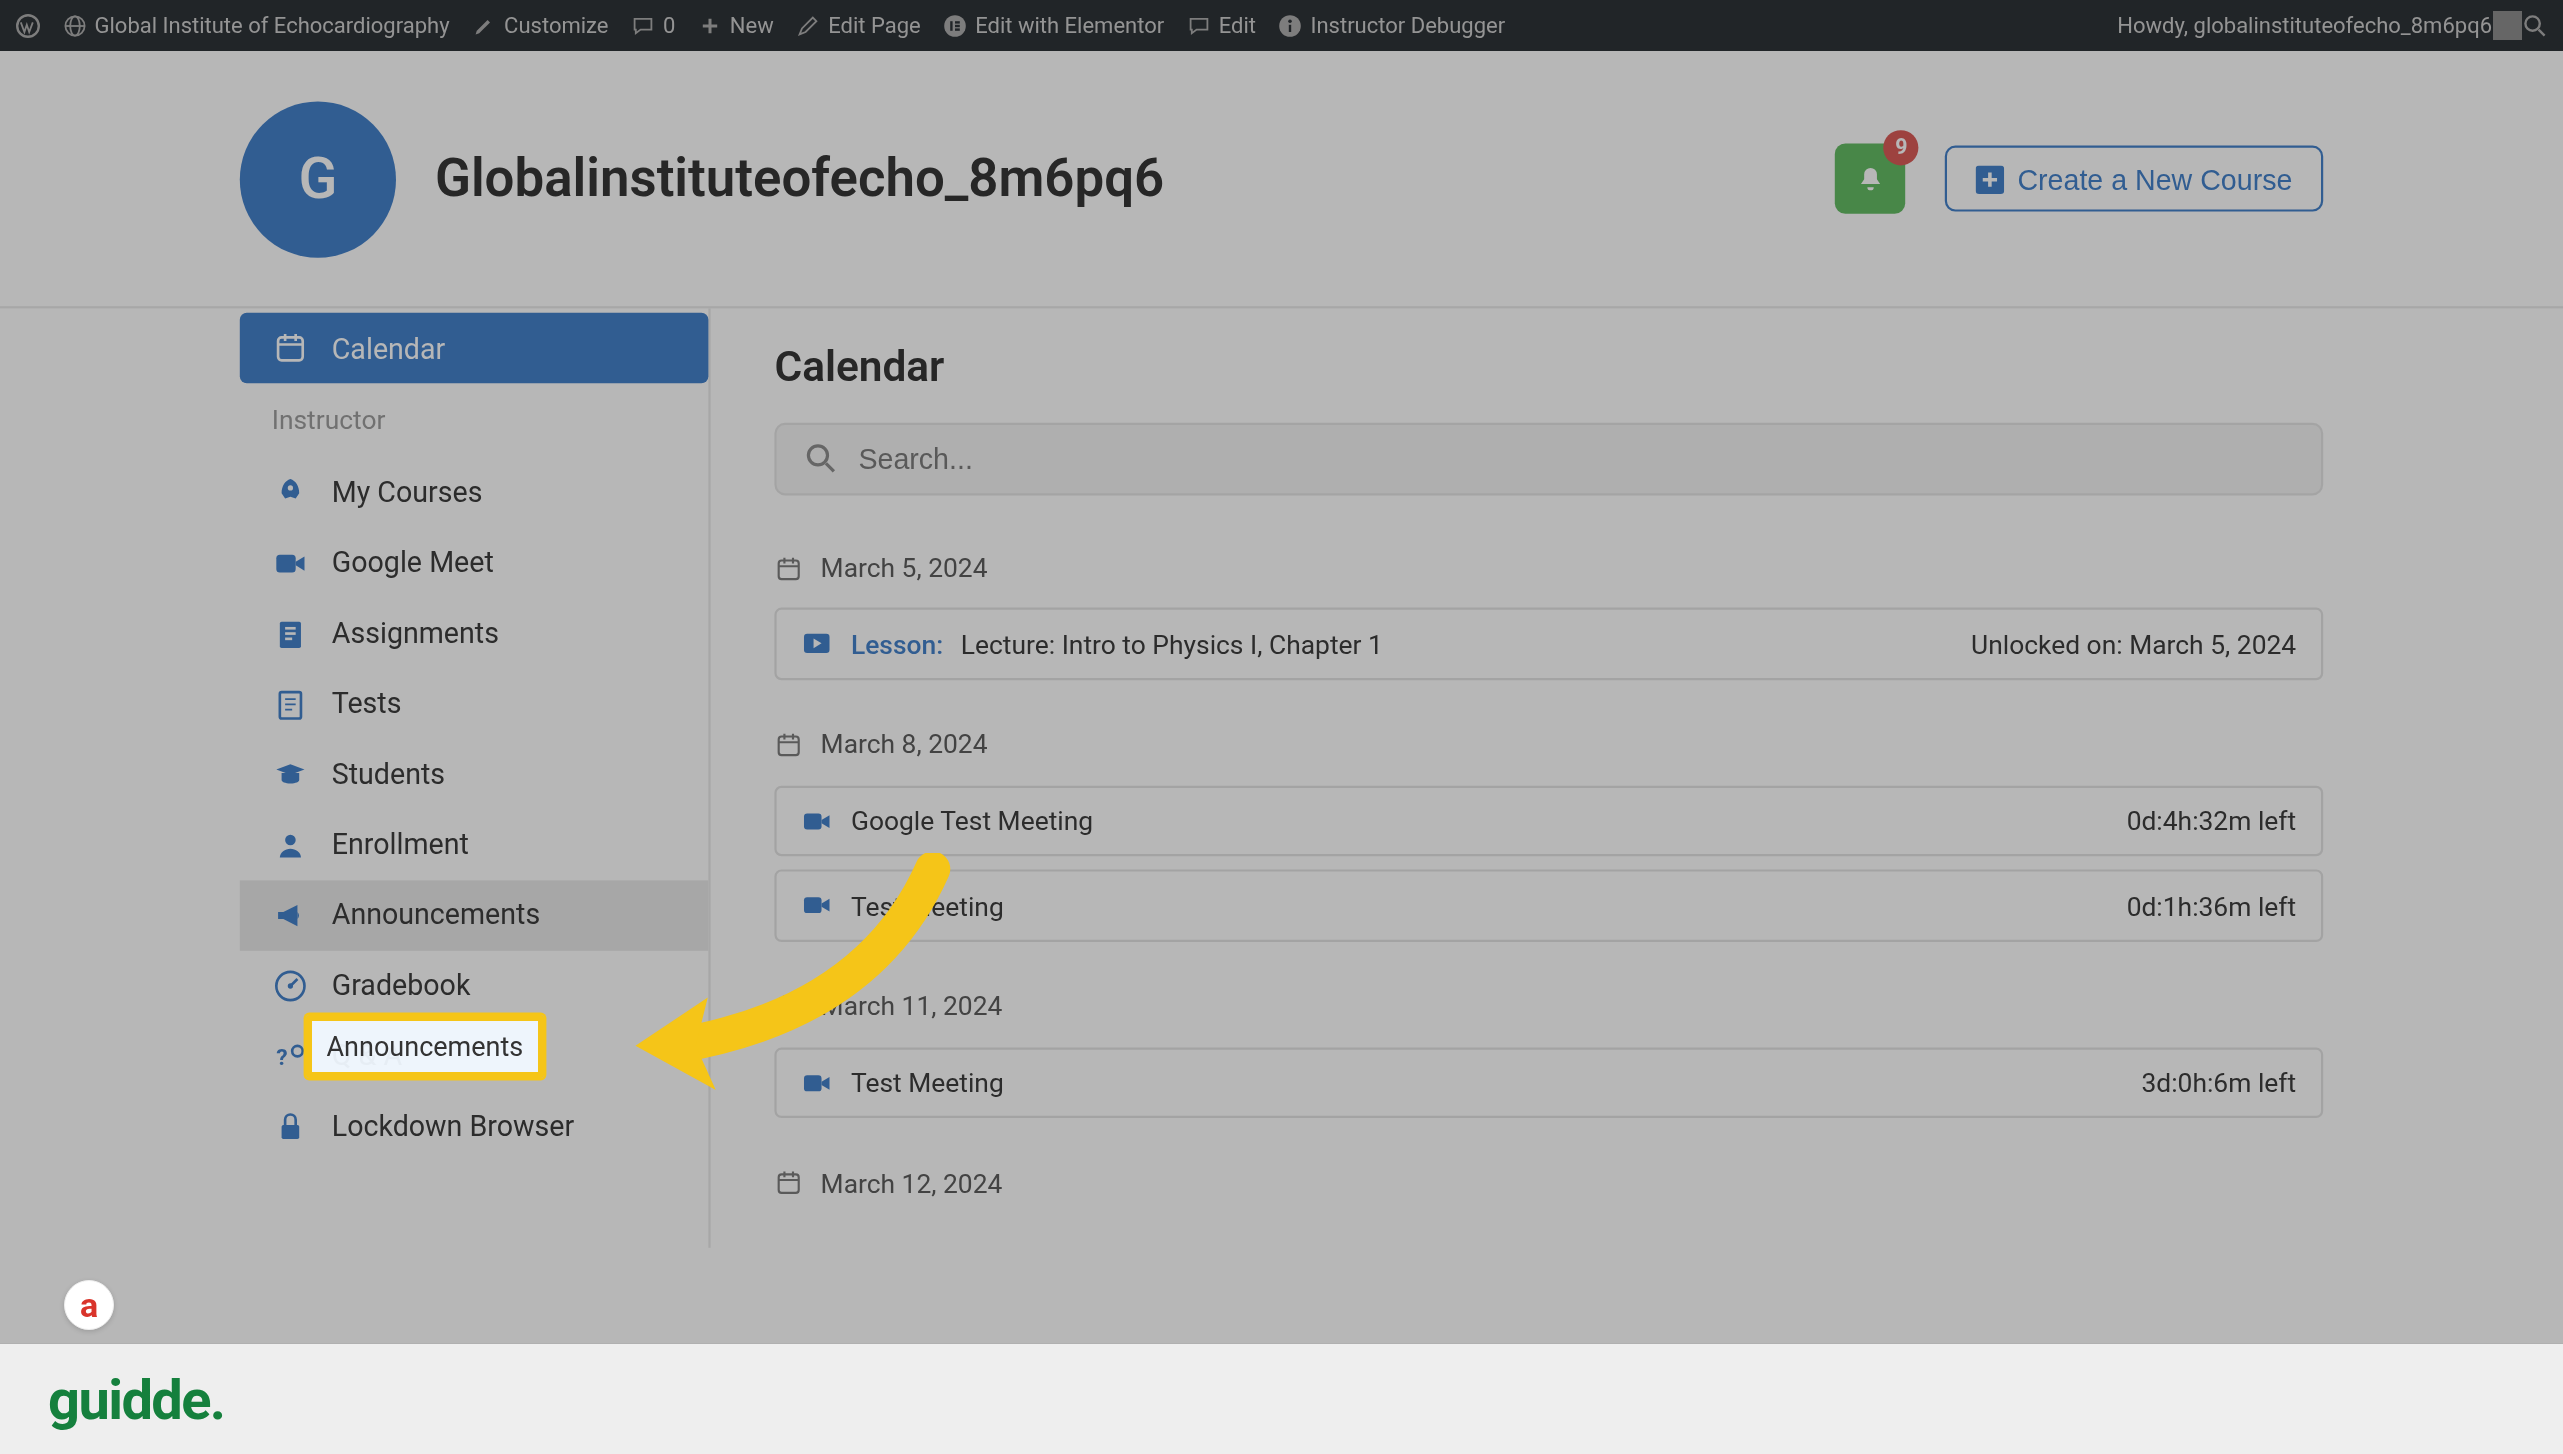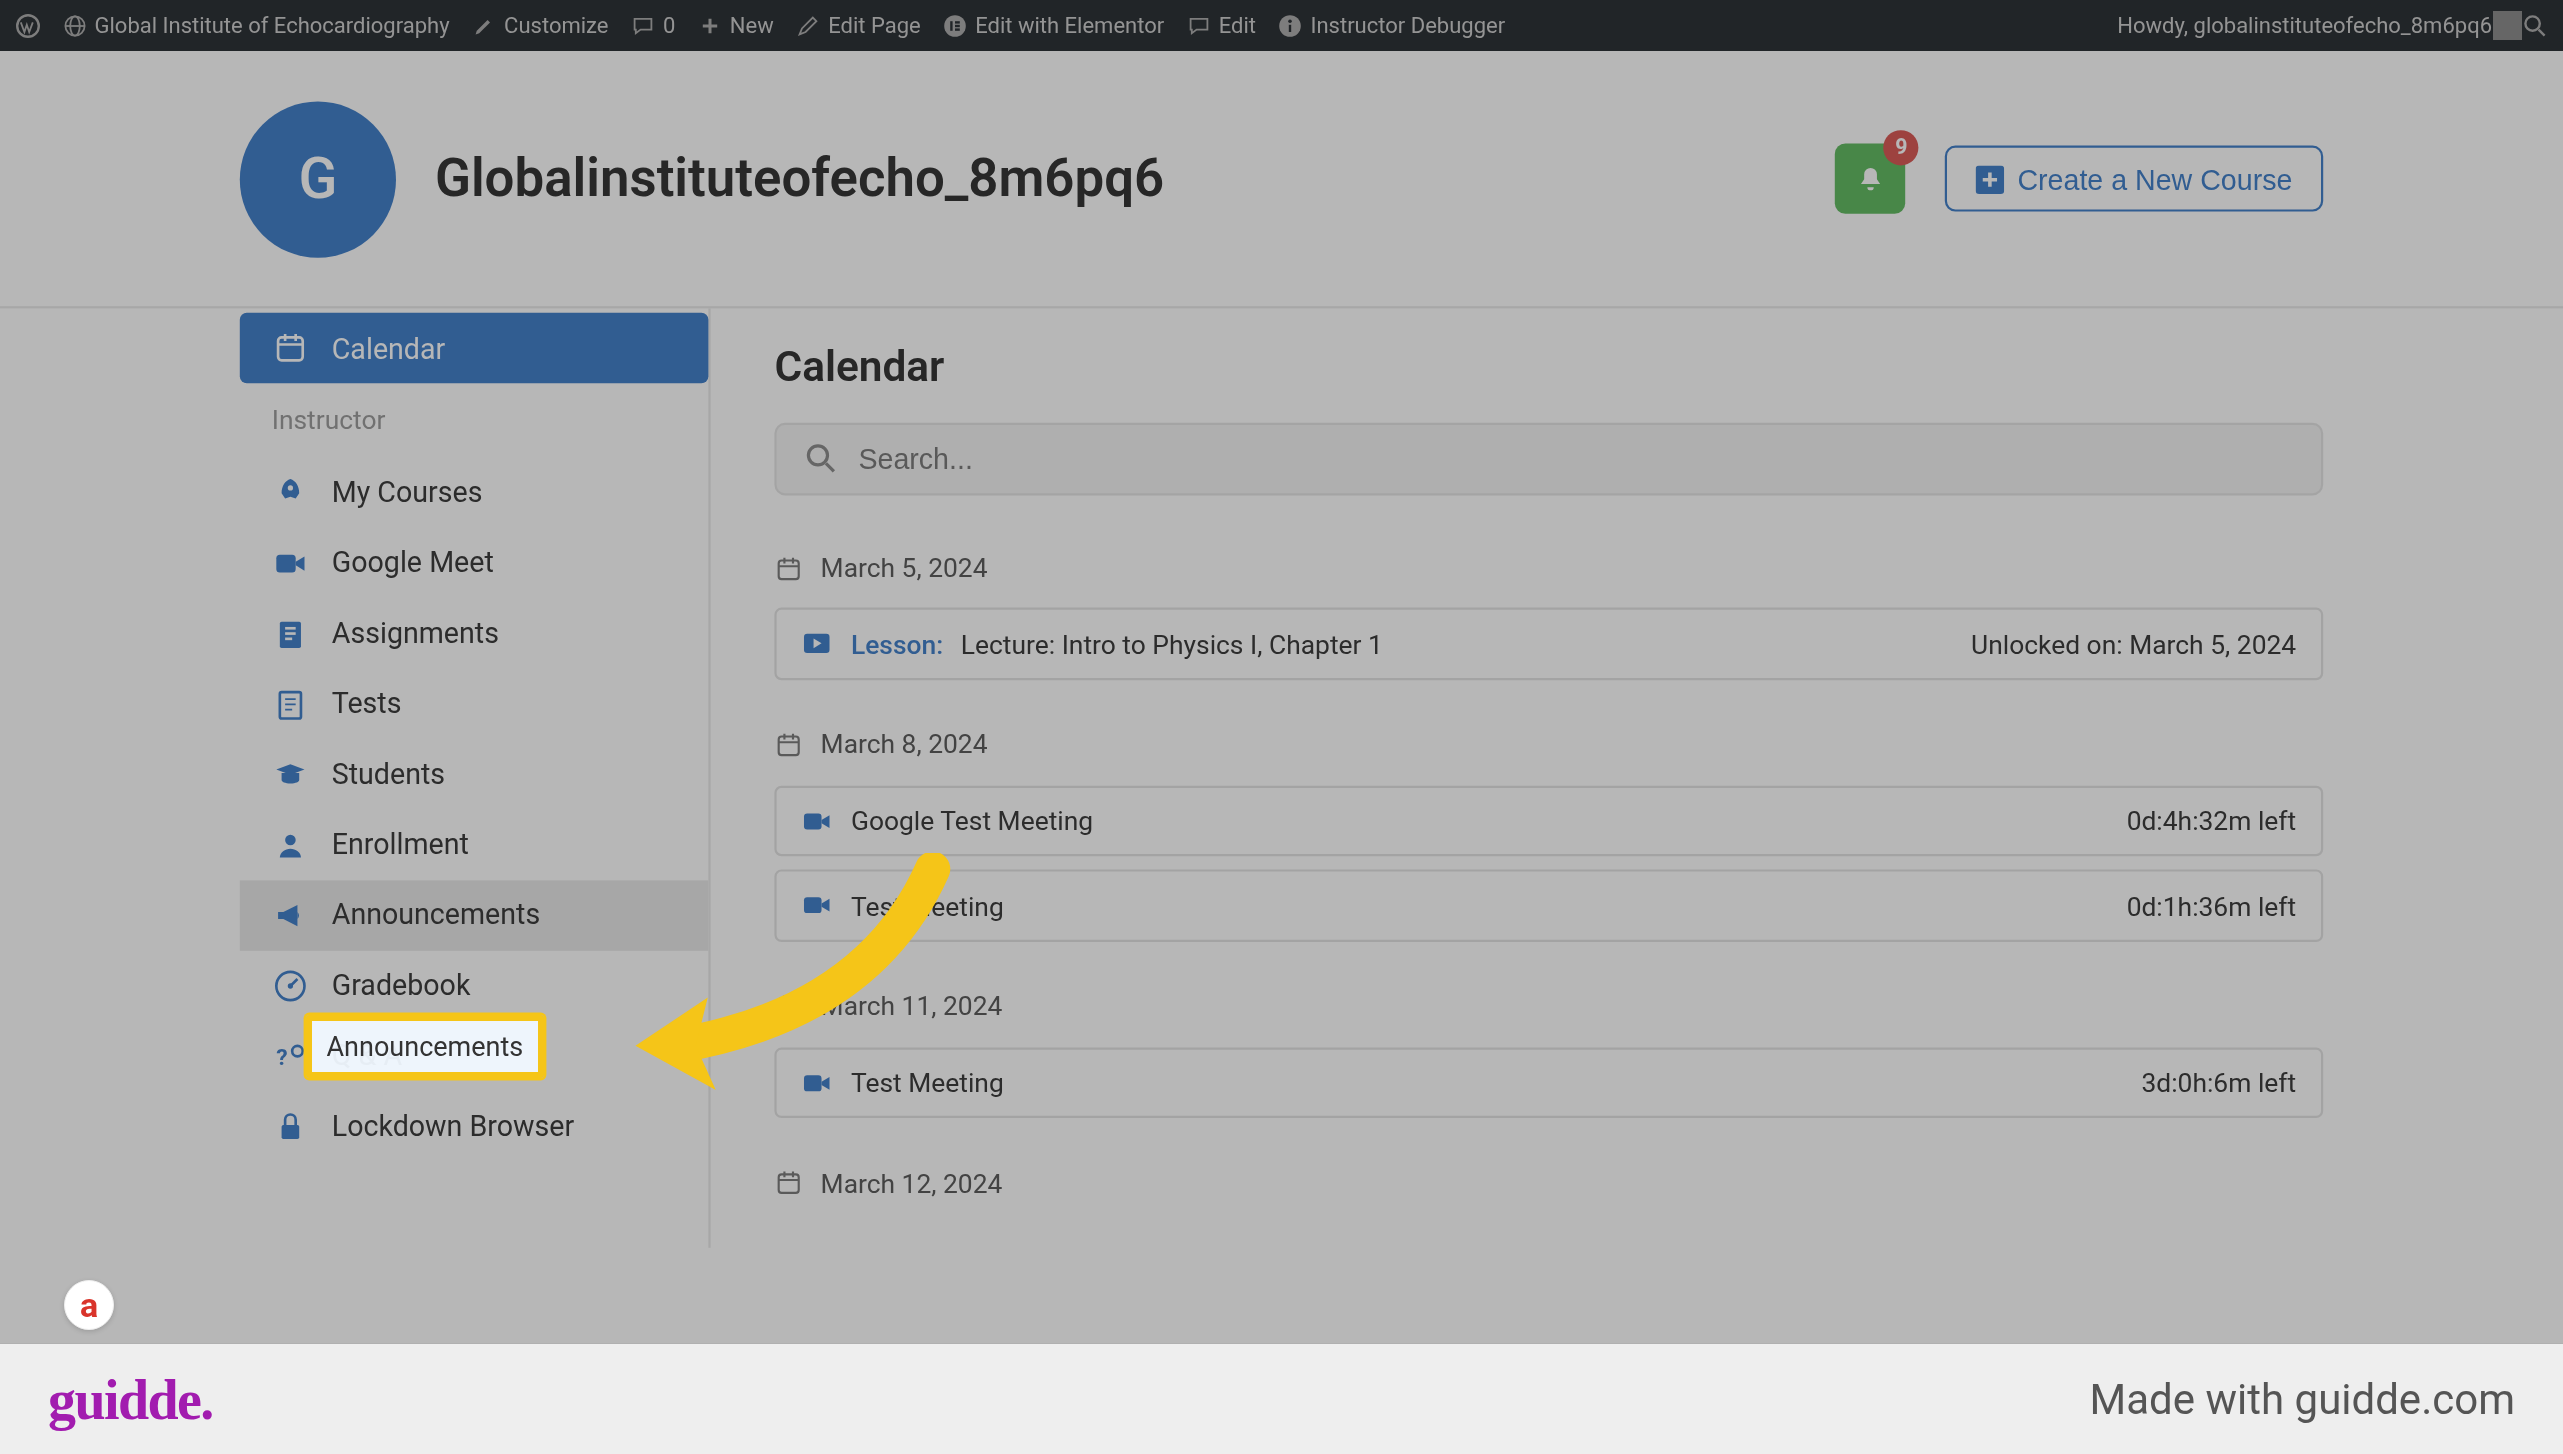--- a/index.html
+++ b/index.html
@@ -59,21 +59,21 @@
 .highlight-annc { position: absolute; border: 6.4px solid #f5c518; background: rgba(240,248,255,0.95); box-shadow: 0 0 0 2.4px #f5c518; border-radius: 3.2px; padding: 9.7px 14.5px; font-size: 27px; color: #333; z-index: 50; }
 
 
 .arrow-overlay { position: absolute; z-index: 49; }
 
 
 .dark-overlay { position: absolute; top: 0; left: 0; right: 0; height: 1344px; background: rgba(30,30,30,0.32); z-index: 30; pointer-events: none; }
 
 
 .footer { position: absolute; bottom: 0; left: 0; right: 0; height: 111px; background: #eee; display: flex; align-items: center; padding: 0 48px; z-index: 60; }
-.footer .logo { font-size: 56px; font-weight: 700; color: #a21caf; letter-spacing: -1.6px; font-family: Liberation Serif, serif; }
+.footer .logo { font-size: 56px; font-weight: 700; color: #15803d; letter-spacing: -1.6px; }
 .footer .made { margin-left: auto; font-size: 42px; color: #555; }
 
 .guidde-badge { position: absolute; left: 64px; bottom: 125px; width: 50px; height: 50px; border-radius: 50%; background: #fff; border: 1.6px solid #eee; display: flex; align-items: center; justify-content: center; z-index: 55; box-shadow: 0 1.6px 4.8px rgba(0,0,0,0.15); }
 .guidde-badge span { color: #d9342b; font-size: 34px; font-weight: 700; }
 </style>
 </head>
 <body>
 
 <div class="wp-adminbar">
   <div class="ab-left">
@@ -374,15 +374,14 @@
   <path d="M 440 20 Q 360 200, 120 240" fill="none" stroke="#f5c518" stroke-width="44" stroke-linecap="round"></path>
   <path d="M 70 240 L 160 180 L 145 240 L 170 295 Z" fill="#f5c518"></path>
 </svg>
 
 <div class="guidde-badge">
     <span>a</span>
   </div>
 
 <div class="footer">
   <div class="logo">guidde.</div>
-  <div class="made">Made with guidde.com</div>
 </div>
 
 
 </body></html>

